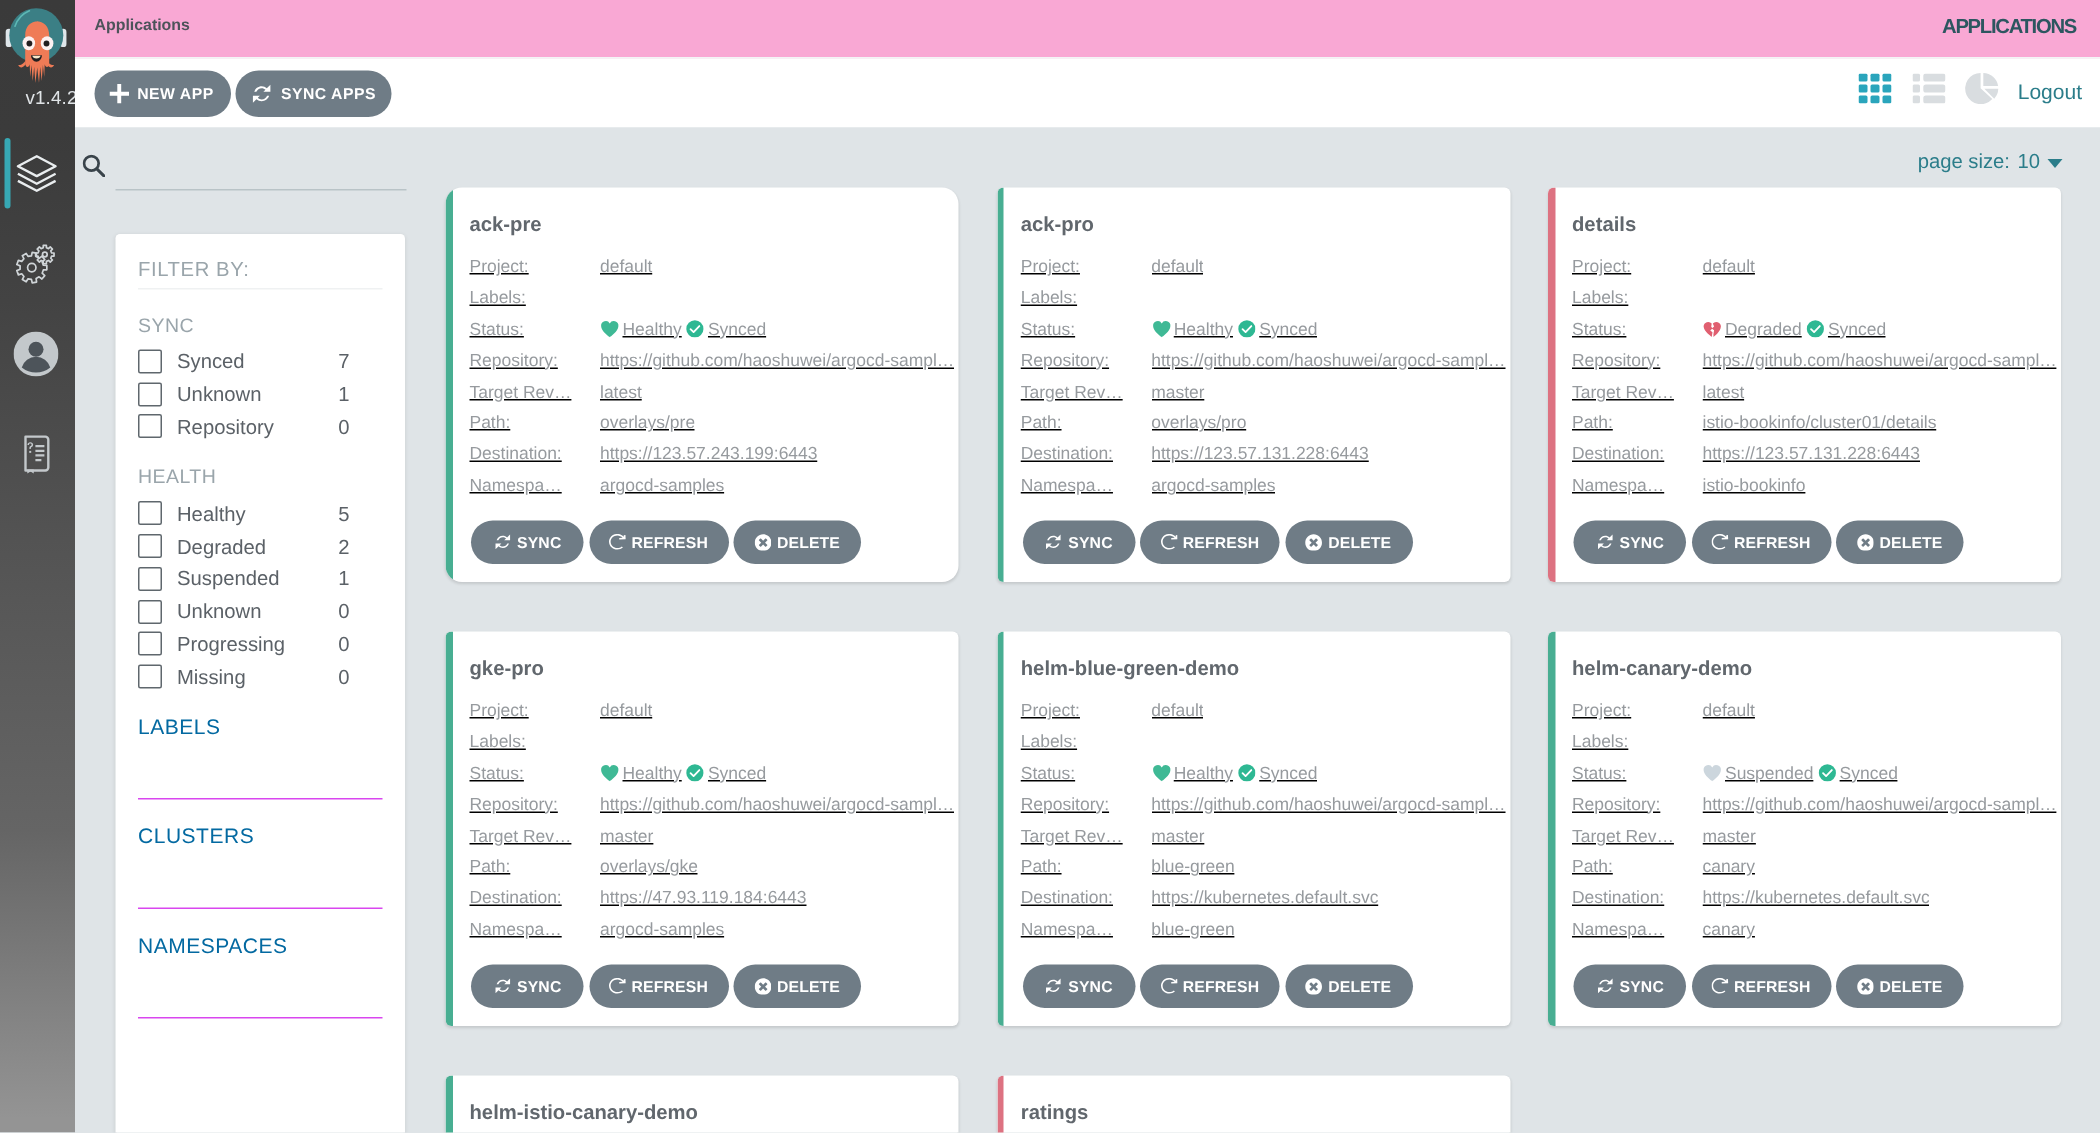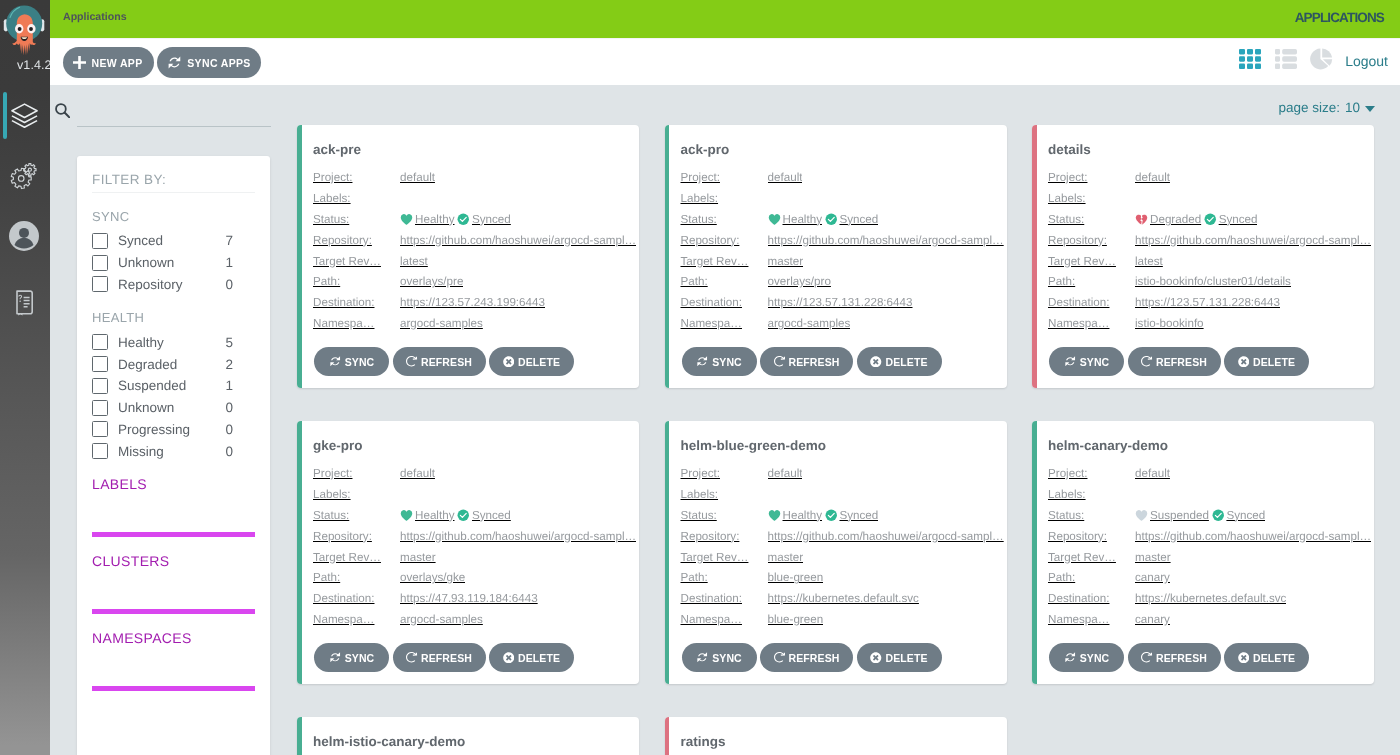--- a/index.html
+++ b/index.html
@@ -40,21 +40,21 @@
   }
   .nav-item.active:before {
     content:''; position:absolute; left:2.5px; top:0px; width:4.5px; height:47px;
     background:#37a8b4; border-radius:2px;
   }
   .nav-ico svg { display:block; }
 
   
   .header {
     position:absolute; left:50px; top:0; right:0; height:39px;
-    background:#84cc16; border-bottom:1px solid #f3f5f6;
+    background:#f9a8d4; border-bottom:1px solid #f3f5f6;
   }
   .breadcrumb {
     position:absolute; left:13px; top:11px;
     font-size:10.6px; font-weight:bold; color:#4d535a;
   }
   .page-title {
     position:absolute; right:16px; top:10px;
     font-size:13.5px; font-weight:bold; color:#2d5660;
     letter-spacing:-0.85px;
   }
@@ -126,22 +126,22 @@
   .filter-row {
     display:flex; align-items:center; height:21.8px; cursor:pointer;
   }
   .filter-cb {
     width:16px; height:16px; border:1.4px solid #5f676d; border-radius:1.5px;
     background:#fff; flex:none; margin-right:10px;
   }
   .filter-label { font-size:13.5px; color:#5b6167; flex:1; }
   .filter-count { font-size:13.5px; color:#5b6167; margin-right:22px; }
   .filter-section {
-    font-size:14px; color:#a21caf; letter-spacing:0.35px;
-    padding-top:16px; padding-bottom:40px; border-bottom:5px solid #d946ef;
+    font-size:14px; color:#0369a1; letter-spacing:0.35px;
+    padding-top:16px; padding-bottom:40px; border-bottom:1px solid #d946ef;
   }
   .filter-section.first { margin-top:-2px; }
 
   
   .cards { position:absolute; left:247px; top:40px; right:0; bottom:0; }
   .card {
     position:absolute; width:342px; height:263px;
     background:#fff; border-radius:4px;
     box-shadow:0 1px 2px rgba(0,0,0,0.12);
     overflow:hidden;
@@ -363,21 +363,21 @@
           </div>
         </div>
       <div id="filter-sections">
           <div class="filter-section first">LABELS</div>
           <div class="filter-section">CLUSTERS</div>
           <div class="filter-section">NAMESPACES</div>
         </div>
     </div>
 
     <div class="cards" id="cards">
-        <div class="card" style="left: 0px; top: 0px;">
+        <div class="card" style="left: 0px; top: 0px; border-radius: 11px;">
           <div class="card-bar healthy"></div>
           <div class="card-title">ack-pre</div>
           <div class="card-rows">
             <div class="card-row">
               <span class="crow-label">Project:</span>
               <span class="crow-val">default</span>
             </div>
             <div class="card-row">
               <span class="crow-label">Labels:</span>
               <span class="crow-val"></span>

